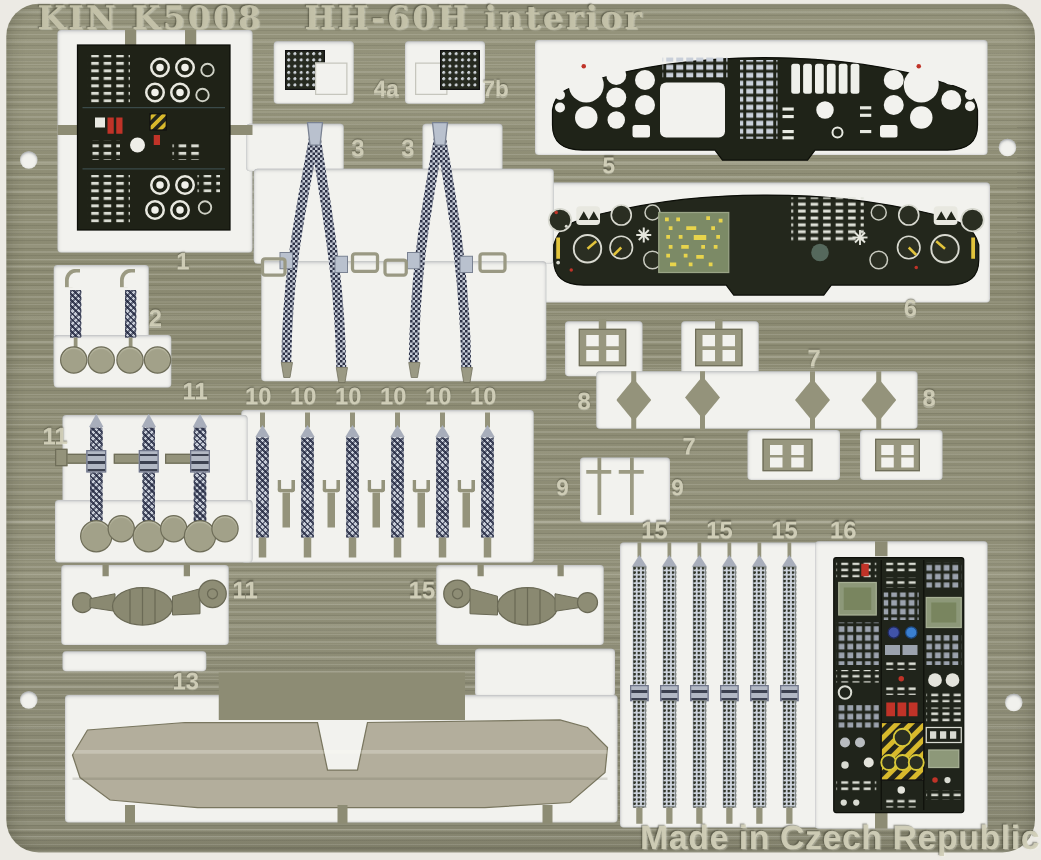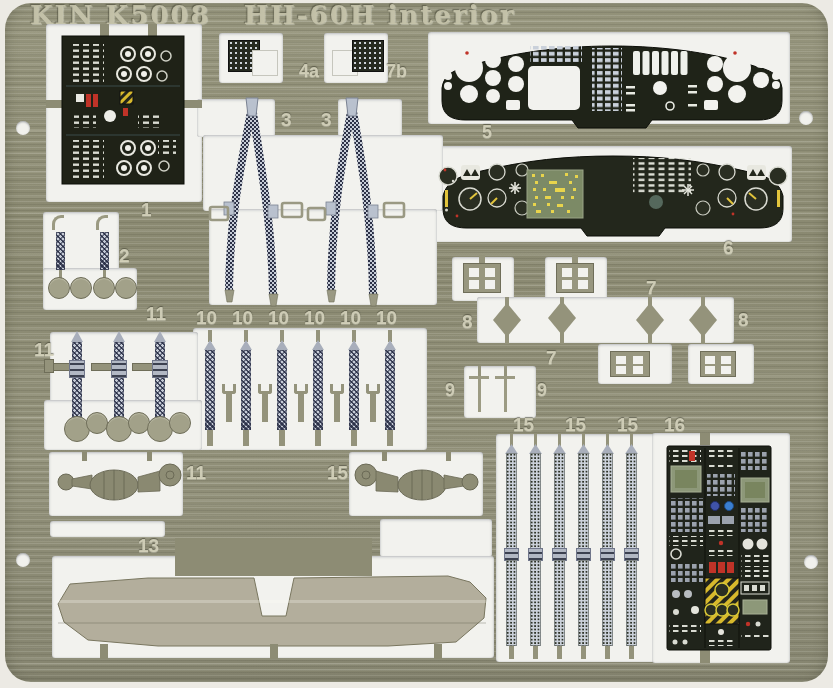--- a/index.html
+++ b/index.html
@@ -602,13 +602,14 @@
   <div class="tab" style="left:175px;top:538px;width:197px;height:38px"></div>
   <svg style="left:58px;top:574px" width="428" height="78" viewBox="0 0 428 78">
     <polygon points="0,30 12,10 90,4 150,4 196,4 204,42 228,42 236,4 390,2 412,8 428,24 426,44 398,68 330,72 100,72 30,66 6,48" fill="#b3ae9c" stroke="#79765f" stroke-width="1"></polygon>
     <rect x="0" y="26" width="428" height="3" fill="rgba(255,255,248,.25)"></rect>
     <rect x="0" y="48" width="428" height="2" fill="rgba(90,88,70,.18)"></rect>
   </svg>
   <div class="tab" style="left:100px;top:644px;width:8px;height:15px"></div>
   <div class="tab" style="left:270px;top:644px;width:8px;height:15px"></div>
   <div class="tab" style="left:434px;top:644px;width:8px;height:15px"></div>
 
+  <div class="foot" style="left:512px;top:655px">Made in Czech Republic</div>
 </div>
 
 </body></html>

